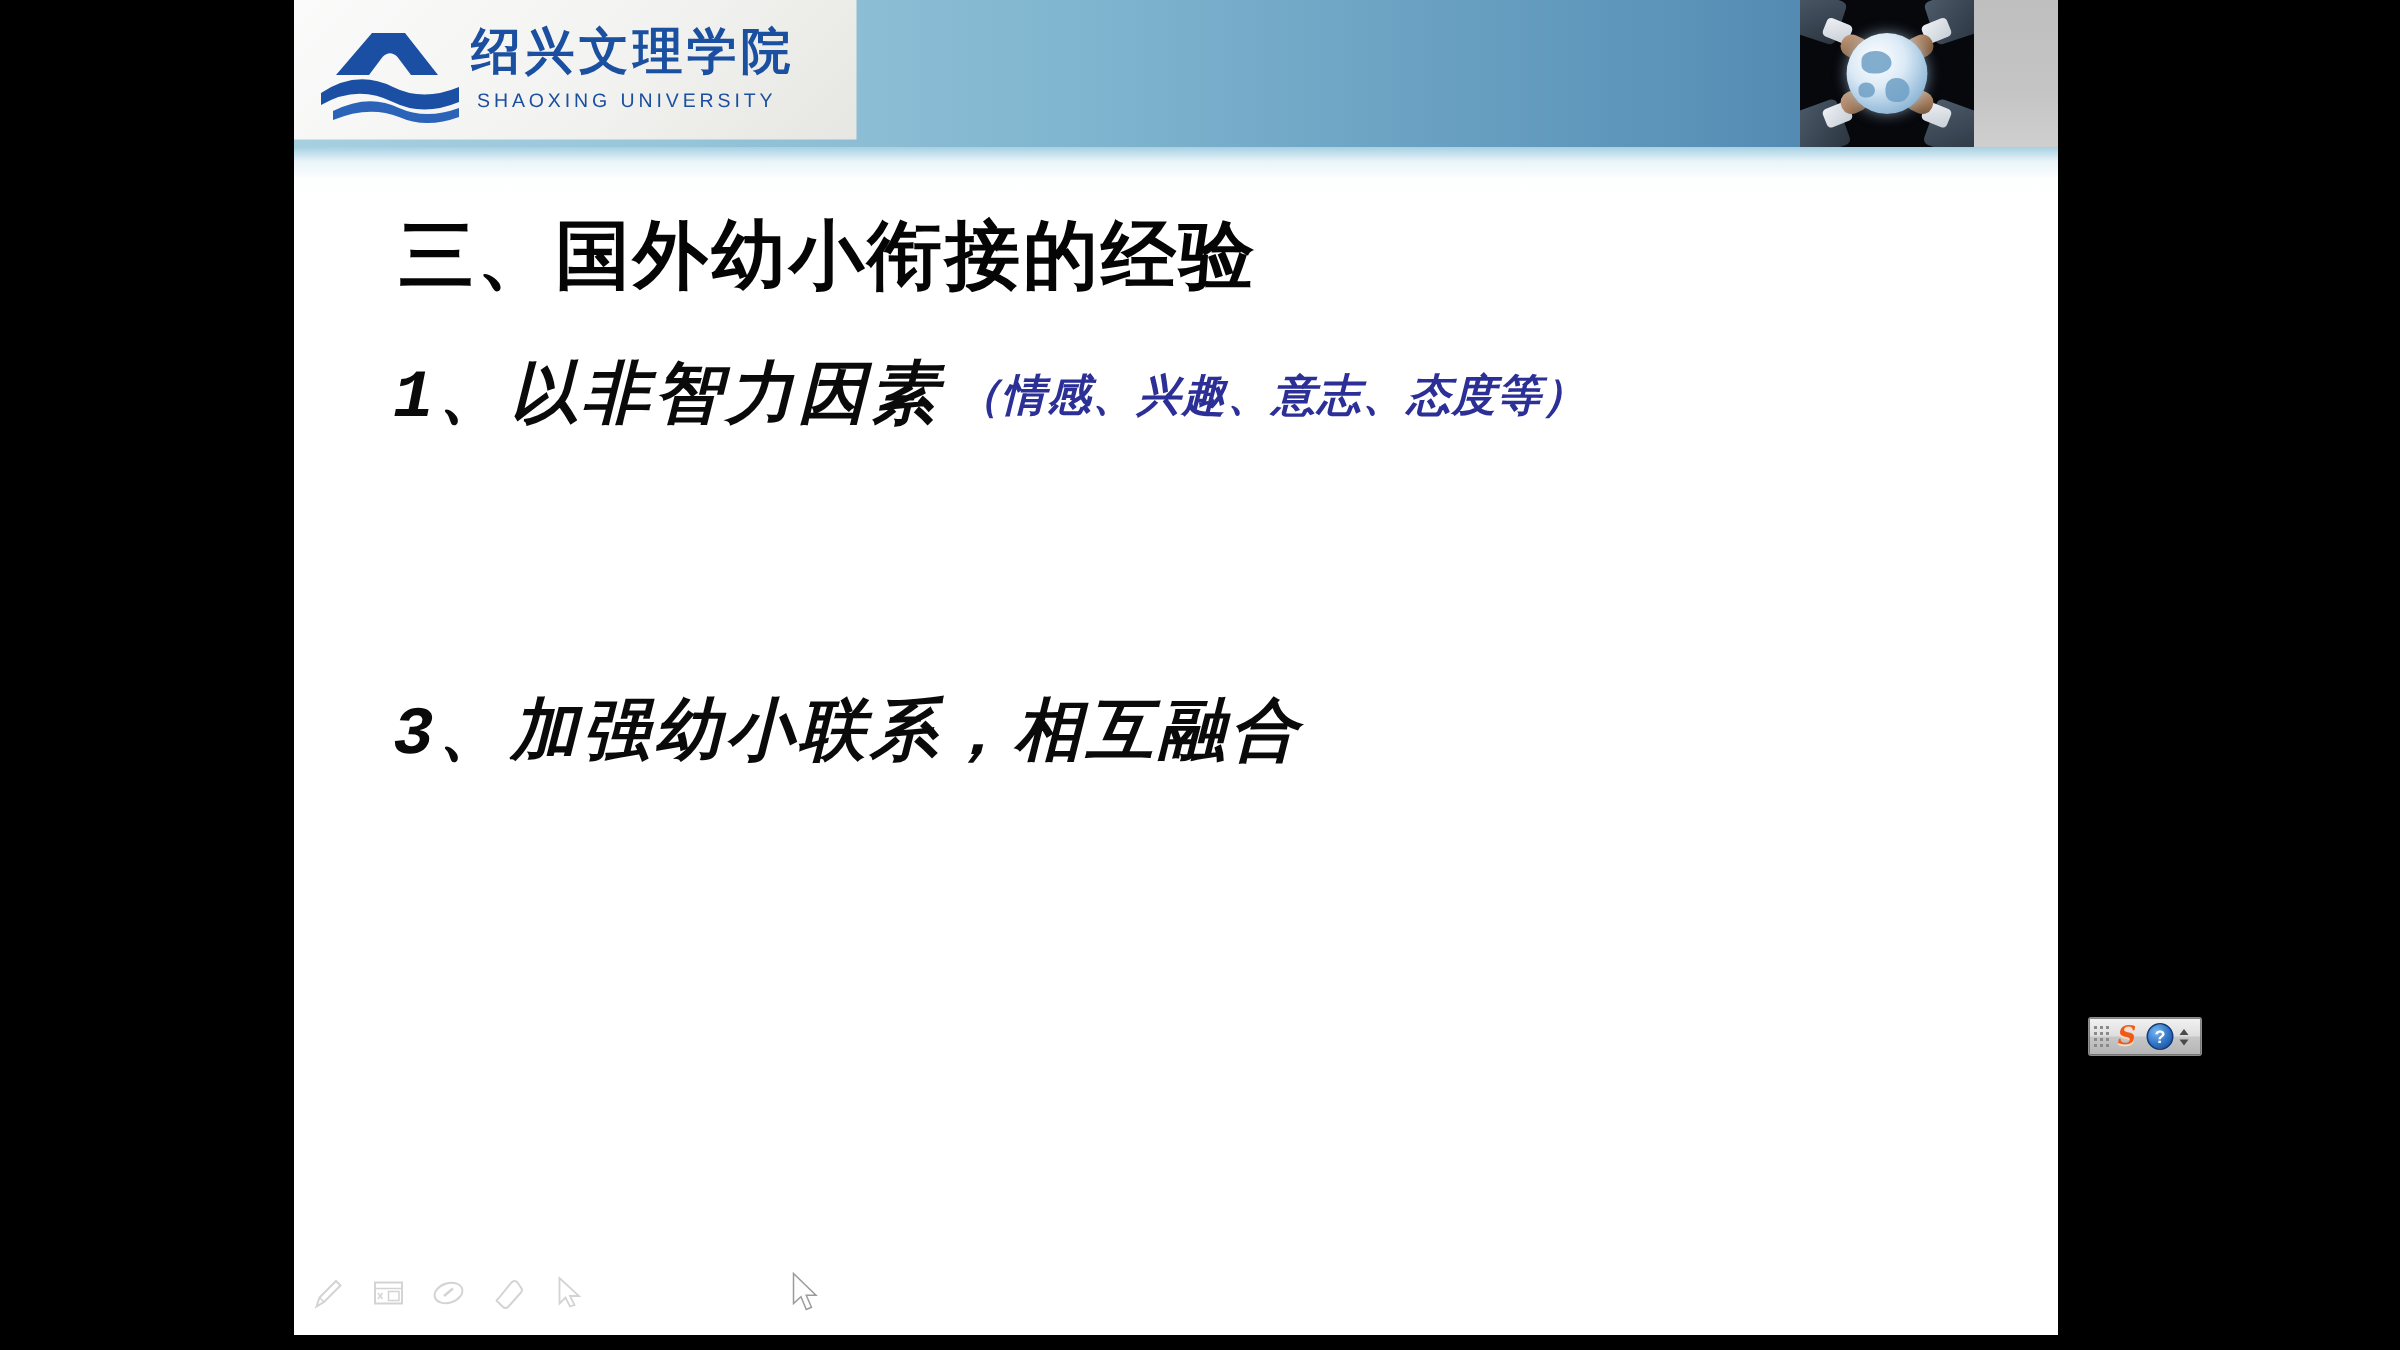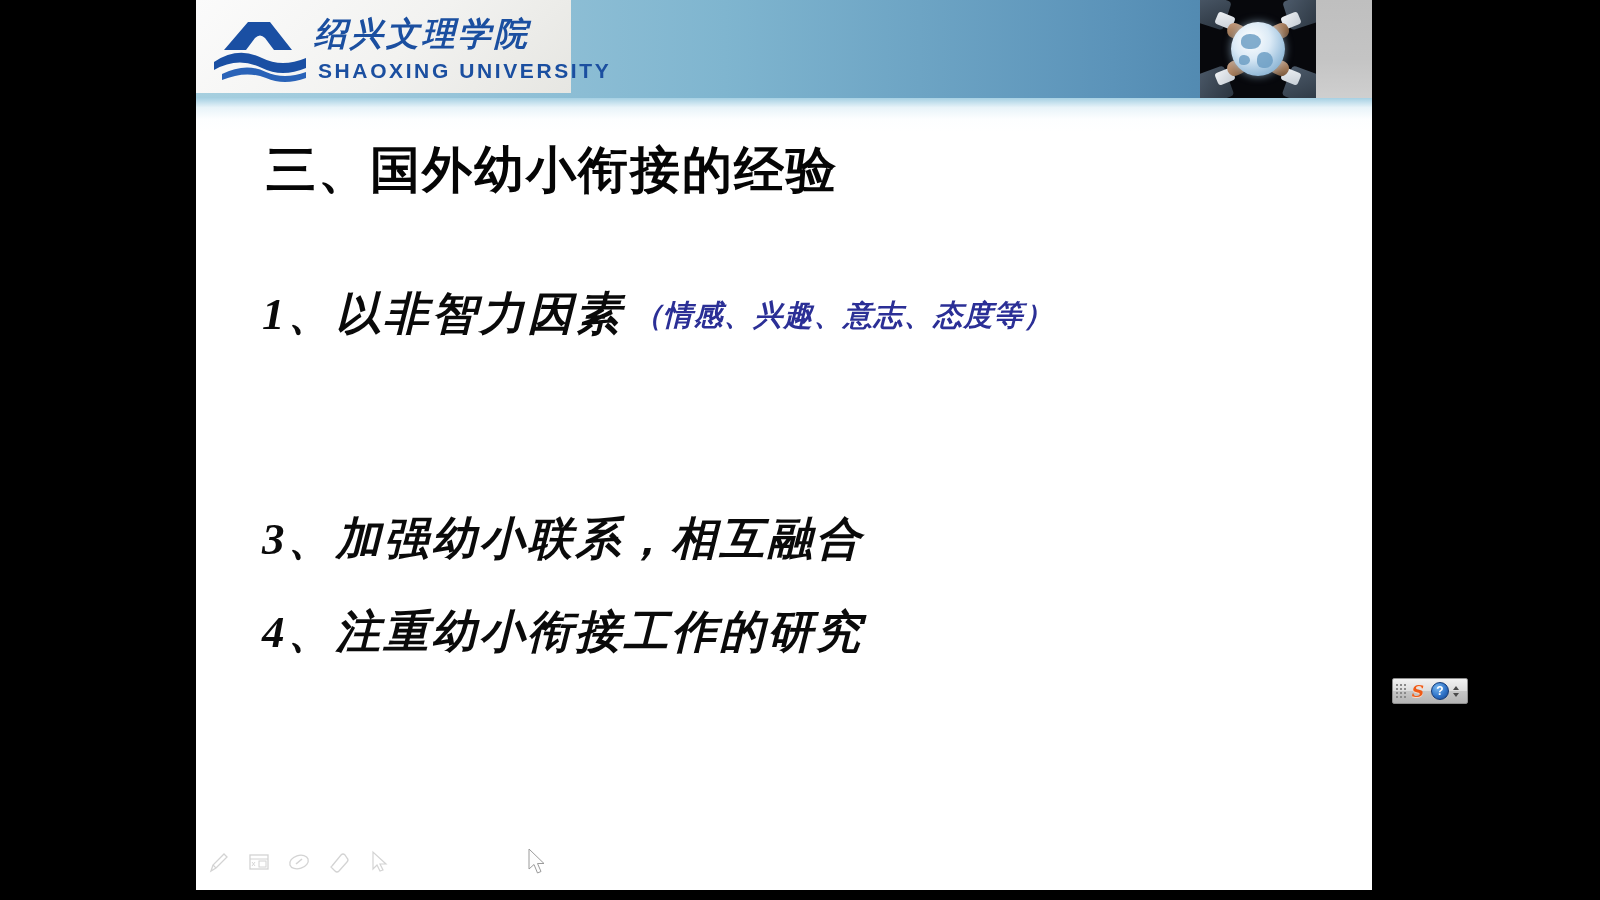--- a/index.html
+++ b/index.html
@@ -71,34 +71,33 @@
     position: absolute;
     left: 118px;
     top: 8px;
     width: 250px;
     height: 52px;
     color: #1b4fa0;
     font-family: "DejaVu Serif", "Liberation Serif", serif;
     font-size: 33px;
     font-weight: 700;
     letter-spacing: 3px;
-    font-style: italic;
     line-height: 52px;
     white-space: nowrap;
     overflow: hidden;
   }
   #logo-en {
     position: absolute;
     left: 122px;
     top: 59px;
     width: 248px;
     color: #1b4fa0;
     font-family: "Liberation Sans", sans-serif;
-    font-size: 21px;
-    font-weight: 700;
+    font-size: 13px;
+    font-weight: 400;
     letter-spacing: 2.6px;
     white-space: nowrap;
   }
   #banner-photo {
     position: absolute;
     left: 1004px;
     top: 0px;
     width: 116px;
     height: 98px;
     background: #07080c;
@@ -145,24 +144,23 @@
     height: 34px;
     background: linear-gradient(to bottom, rgba(150,200,222,0.85) 0%, rgba(205,230,242,0.45) 28%, rgba(240,249,253,0.16) 62%, rgba(255,255,255,0) 100%);
   }
 
   
   .cjk-hei {
     font-family: "DejaVu Sans", "Liberation Sans", sans-serif;
     font-weight: 700;
   }
   .cjk-brush {
-    font-family: Liberation Serif, serif;
+    font-family: Liberation Mono, monospace;
     font-weight: 700;
     font-style: italic;
-    margin-top: 48px;
   }
 
   #slide-title {
     position: absolute;
     left: 70px;
     top: 140px;
     color: #050505;
     font-size: 50px;
     line-height: 60px;
     letter-spacing: 2px;
@@ -346,21 +344,20 @@
     <div id="banner-fade"></div>
 
     <div id="slide-title" class="cjk-hei">三、国外幼小衔接的经验</div>
 
     <div class="bullet cjk-brush" id="bullet-1"><span>1、</span><span>以非智力因素</span><span id="bullet-1-note">（情感、兴趣、意志、态度等）</span></div>
 
 
 
     <div class="bullet cjk-brush" id="bullet-3"><span>3、</span><span>加强幼小联系，相互融合</span></div>
 
-    <div class="bullet cjk-brush" id="bullet-4"><span>4、</span><span>注重幼小衔接工作的研究</span></div>
 
     <div id="annot-toolbar">
       <div class="tool">
         <svg viewBox="0 0 26 26" width="26" height="26">
           <path d="M5 22 L7 16 L18 5 L21 8 L10 19 Z" fill="none" stroke="#6f6f6f" stroke-width="1.3"></path>
           <path d="M7 16 L10 19" stroke="#6f6f6f" stroke-width="1.1"></path>
         </svg>
       </div>
       <div class="tool">
         <svg viewBox="0 0 26 26" width="26" height="26">

